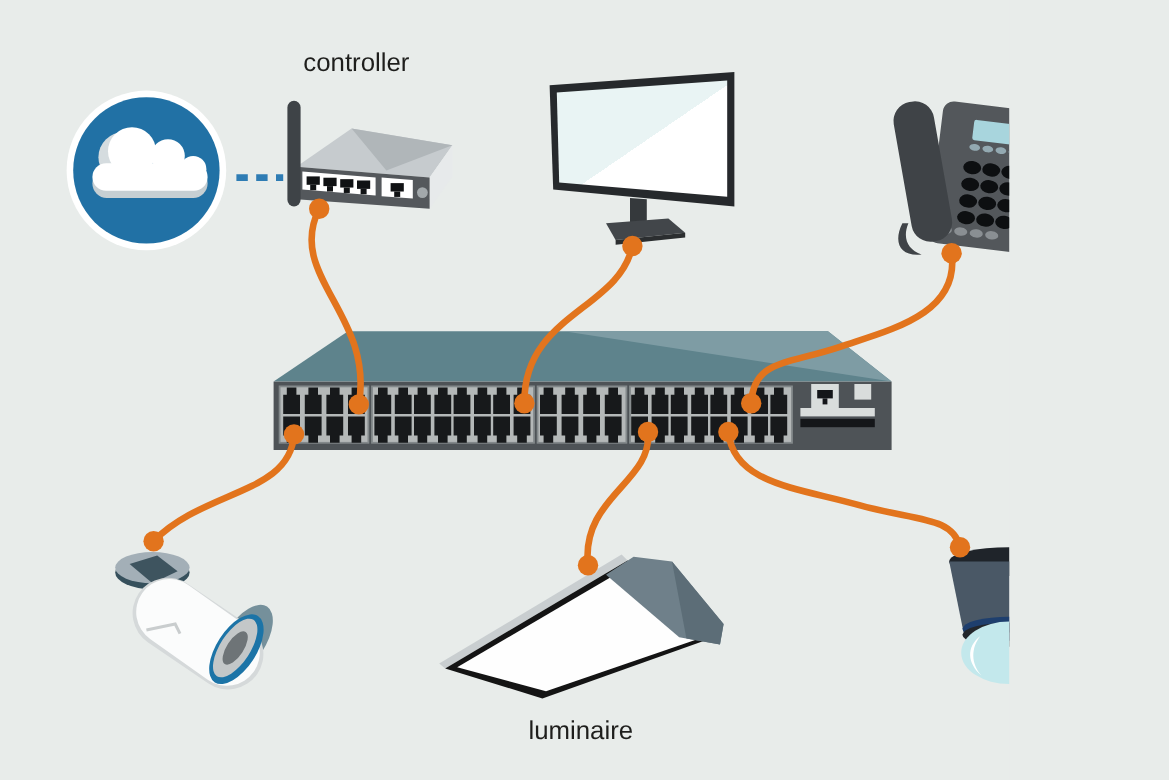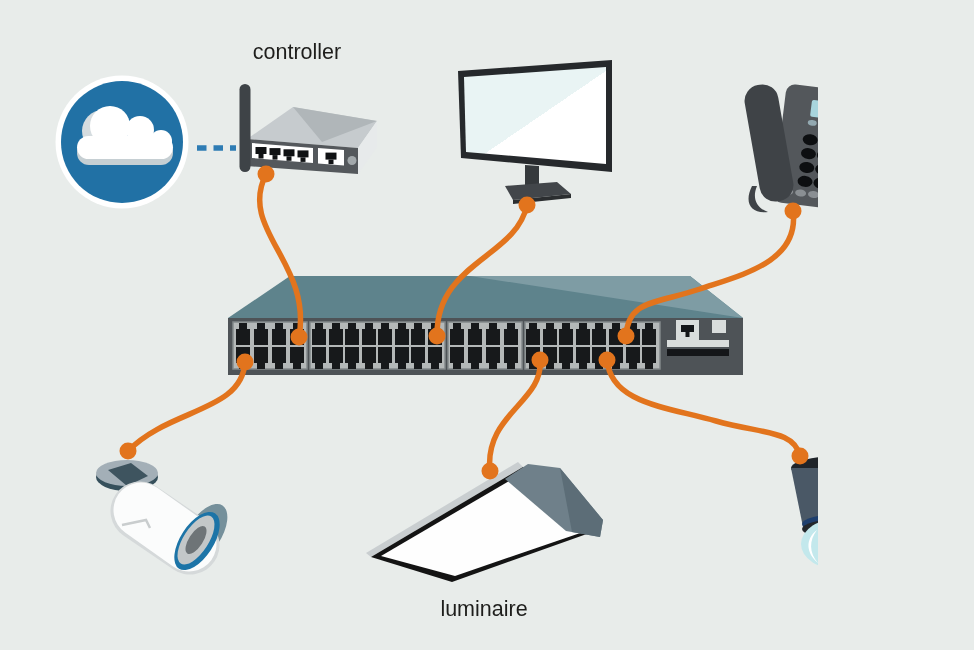--- a/index.html
+++ b/index.html
@@ -1,17 +1,17 @@
 <!DOCTYPE html>
 <html><head>
 <meta charset="utf-8">
 <style>
   html,body { margin:0; padding:0; }
   body { font-family:"Liberation Sans", sans-serif; background:#E8ECEA; }
-  .stage { position:relative; width:818px; height:650px; background:#E8ECEA; overflow:hidden; }
+  .stage { position:relative; width:818px; height:650px; background:#E8ECEA; overflow:hidden;padding-left:23px; }
   .stage svg { position:absolute; left:0; top:0; display:block; }
   text.dev-label { font-family:"Liberation Sans", sans-serif; font-size:21.5px; fill:#1E1E1C; }
 </style>
 </head>
 <body>
 
 <div class="stage">
 <svg width="974" height="650" viewBox="0 0 974 650">
   <defs>
     <path id="port-t" d="M-4 -11 h8 v6 h3 v16 h-14 v-16 h3 Z"></path>

